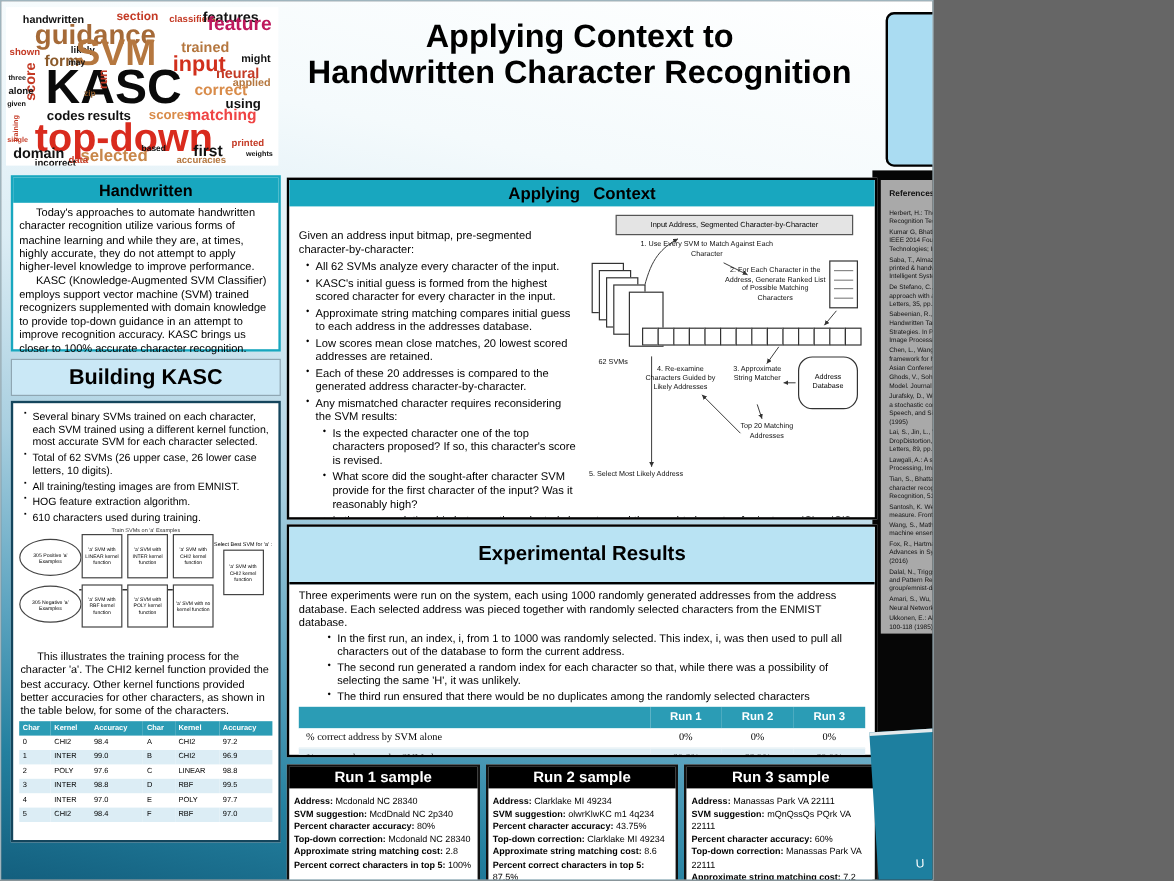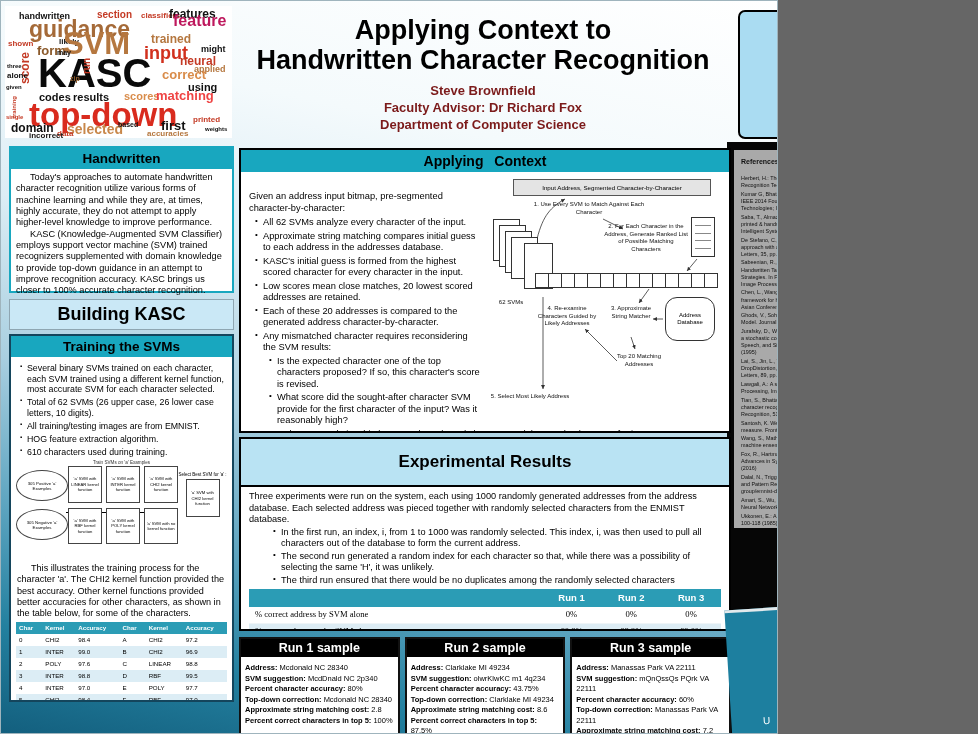--- a/index.html
+++ b/index.html
@@ -155,25 +155,20 @@
       <span class="cw" style="left:156px;top:113px;font-size:13px;color:#111">first</span>
       <span class="cw" style="left:188px;top:110px;font-size:8px;color:#c43a25">printed</span>
       <span class="cw" style="left:52px;top:124px;font-size:8px;color:#c43a25">data</span>
       <span class="cw" style="left:24px;top:126px;font-size:8px;color:#111">incorrect</span>
       <span class="cw" style="left:142px;top:124px;font-size:8px;color:#b5773f">accuracies</span>
       <span class="cw" style="left:200px;top:120px;font-size:6px;color:#111">weights</span>
     </div>
 
   <div class="title-block">
     <h1 class="main-title"><span>Applying Context to</span><br><span>Handwritten Character Recognition</span></h1>
-    <div class="authors">
-        <div>Steve Brownfield</div>
-        <div>Faculty Advisor: Dr Richard Fox</div>
-        <div>Department of Computer Science</div>
-      </div>
   </div>
 
   <div class="conclusion">
   </div>
 
   <div class="right-col"></div>
   <div class="refs">
     <p class="refs-title">References</p>
     <div>
         <p class="ref">Herbert, H.: The History of OCR, Optical Character Recognition. Manchester Center, VT: Recognition Technologies Users Association (1982)</p>
@@ -200,21 +195,20 @@
     <div class="teal-header">Handwritten</div>
     <div class="intro-body">
       <p>Today's approaches to automate handwritten character recognition utilize various forms of machine learning and while they are, at times, highly accurate, they do not attempt to apply higher-level knowledge to improve performance.</p>
       <p>KASC (Knowledge-Augmented SVM Classifier) employs support vector machine (SVM) trained recognizers supplemented with domain knowledge to provide top-down guidance in an attempt to improve recognition accuracy. KASC brings us closer to 100% accurate character recognition.</p>
     </div>
   </div>
 
   <div class="building-box">Building KASC</div>
 
   <div class="training-box">
-    <div class="teal-header">Training the SVMs</div>
     <div class="training-body">
       <ul class="bullets">
           <li>Several binary SVMs trained on each character, each SVM trained using a different kernel function, most accurate SVM for each character selected.</li>
           <li>Total of 62 SVMs (26 upper case, 26 lower case letters, 10 digits).</li>
           <li>All training/testing images are from EMNIST.</li>
           <li>HOG feature extraction algorithm.</li>
           <li>610 characters used during training.</li>
         </ul>
       <div class="tdiag">
         <div class="tdiag-caption">Train SVMs on 'a' Examples</div>
@@ -359,22 +353,22 @@
           </div>
         <div class="ad-label" style="left:50px;top:128px;width:64px;">4.  Re-examine Characters Guided by Likely Addresses</div>
         <div class="ad-label" style="left:118px;top:128px;width:56px;">3.  Approximate String Matcher</div>
         <div class="ad-db">Address Database</div>
         <div class="ad-label" style="left:118px;top:176px;width:72px;">Top 20 Matching Addresses</div>
         <div class="ad-label" style="left:0px;top:216px;width:90px;">5.  Select Most Likely Address</div>
       </div>
       <p class="ab-intro">Given an address input bitmap, pre-segmented character-by-character:</p>
       <ul class="ab ab1">
           <li>All 62 SVMs analyze every character of the input.</li>
+          <li>KASC's initial guess is formed from the highest scored character for every character in the input.</li>
           <li>Approximate string matching compares initial guess to each address in the addresses database.</li>
-          <li>KASC's initial guess is formed from the highest scored character for every character in the input.</li>
           <li>Low scores mean close matches, 20 lowest scored addresses are retained.</li>
           <li>Each of these 20 addresses is compared to the generated address character-by-character.</li>
           <li>Any mismatched character requires reconsidering the SVM results:</li>
         </ul>
       <ul class="ab ab2">
           <li>Is the expected character one of the top characters proposed? If so, this character's score is revised.</li>
           <li>What score did the sought-after character SVM provide for the first character of the input? Was it reasonably high?</li>
           <li>Is there any relationship between the selected character and the sought character, for instance 'C' vs 'O'?</li>
         </ul>
 

